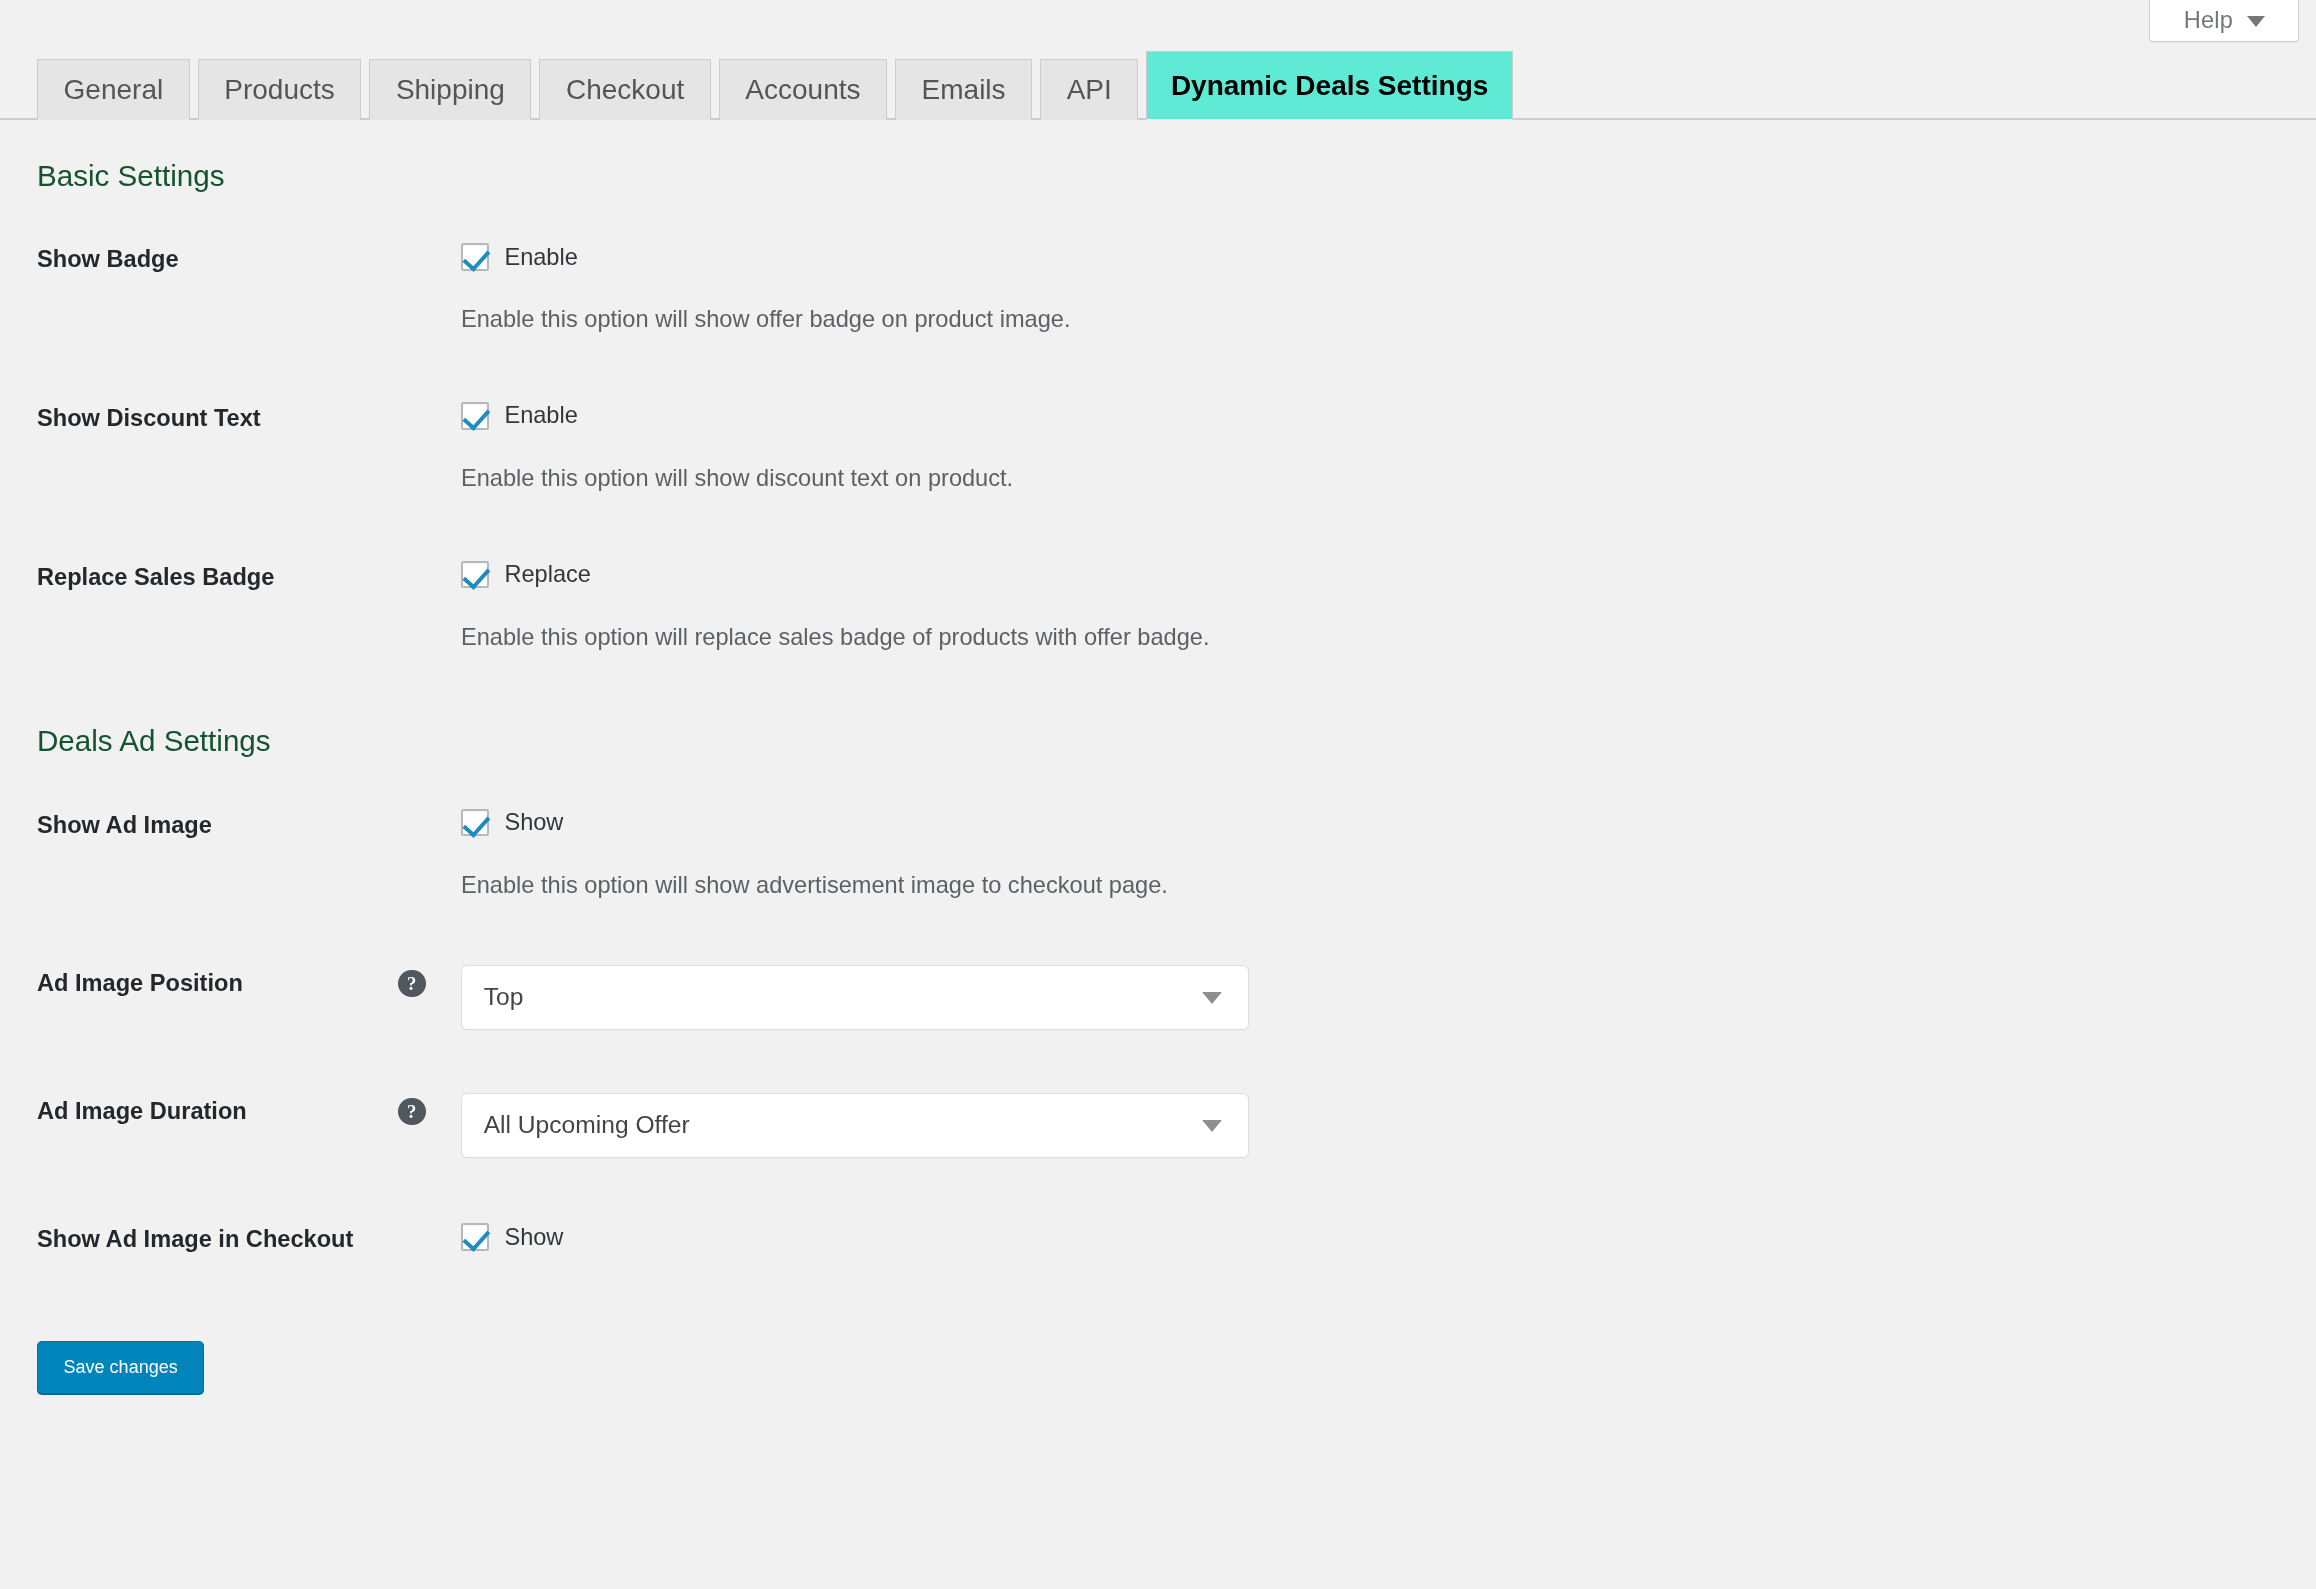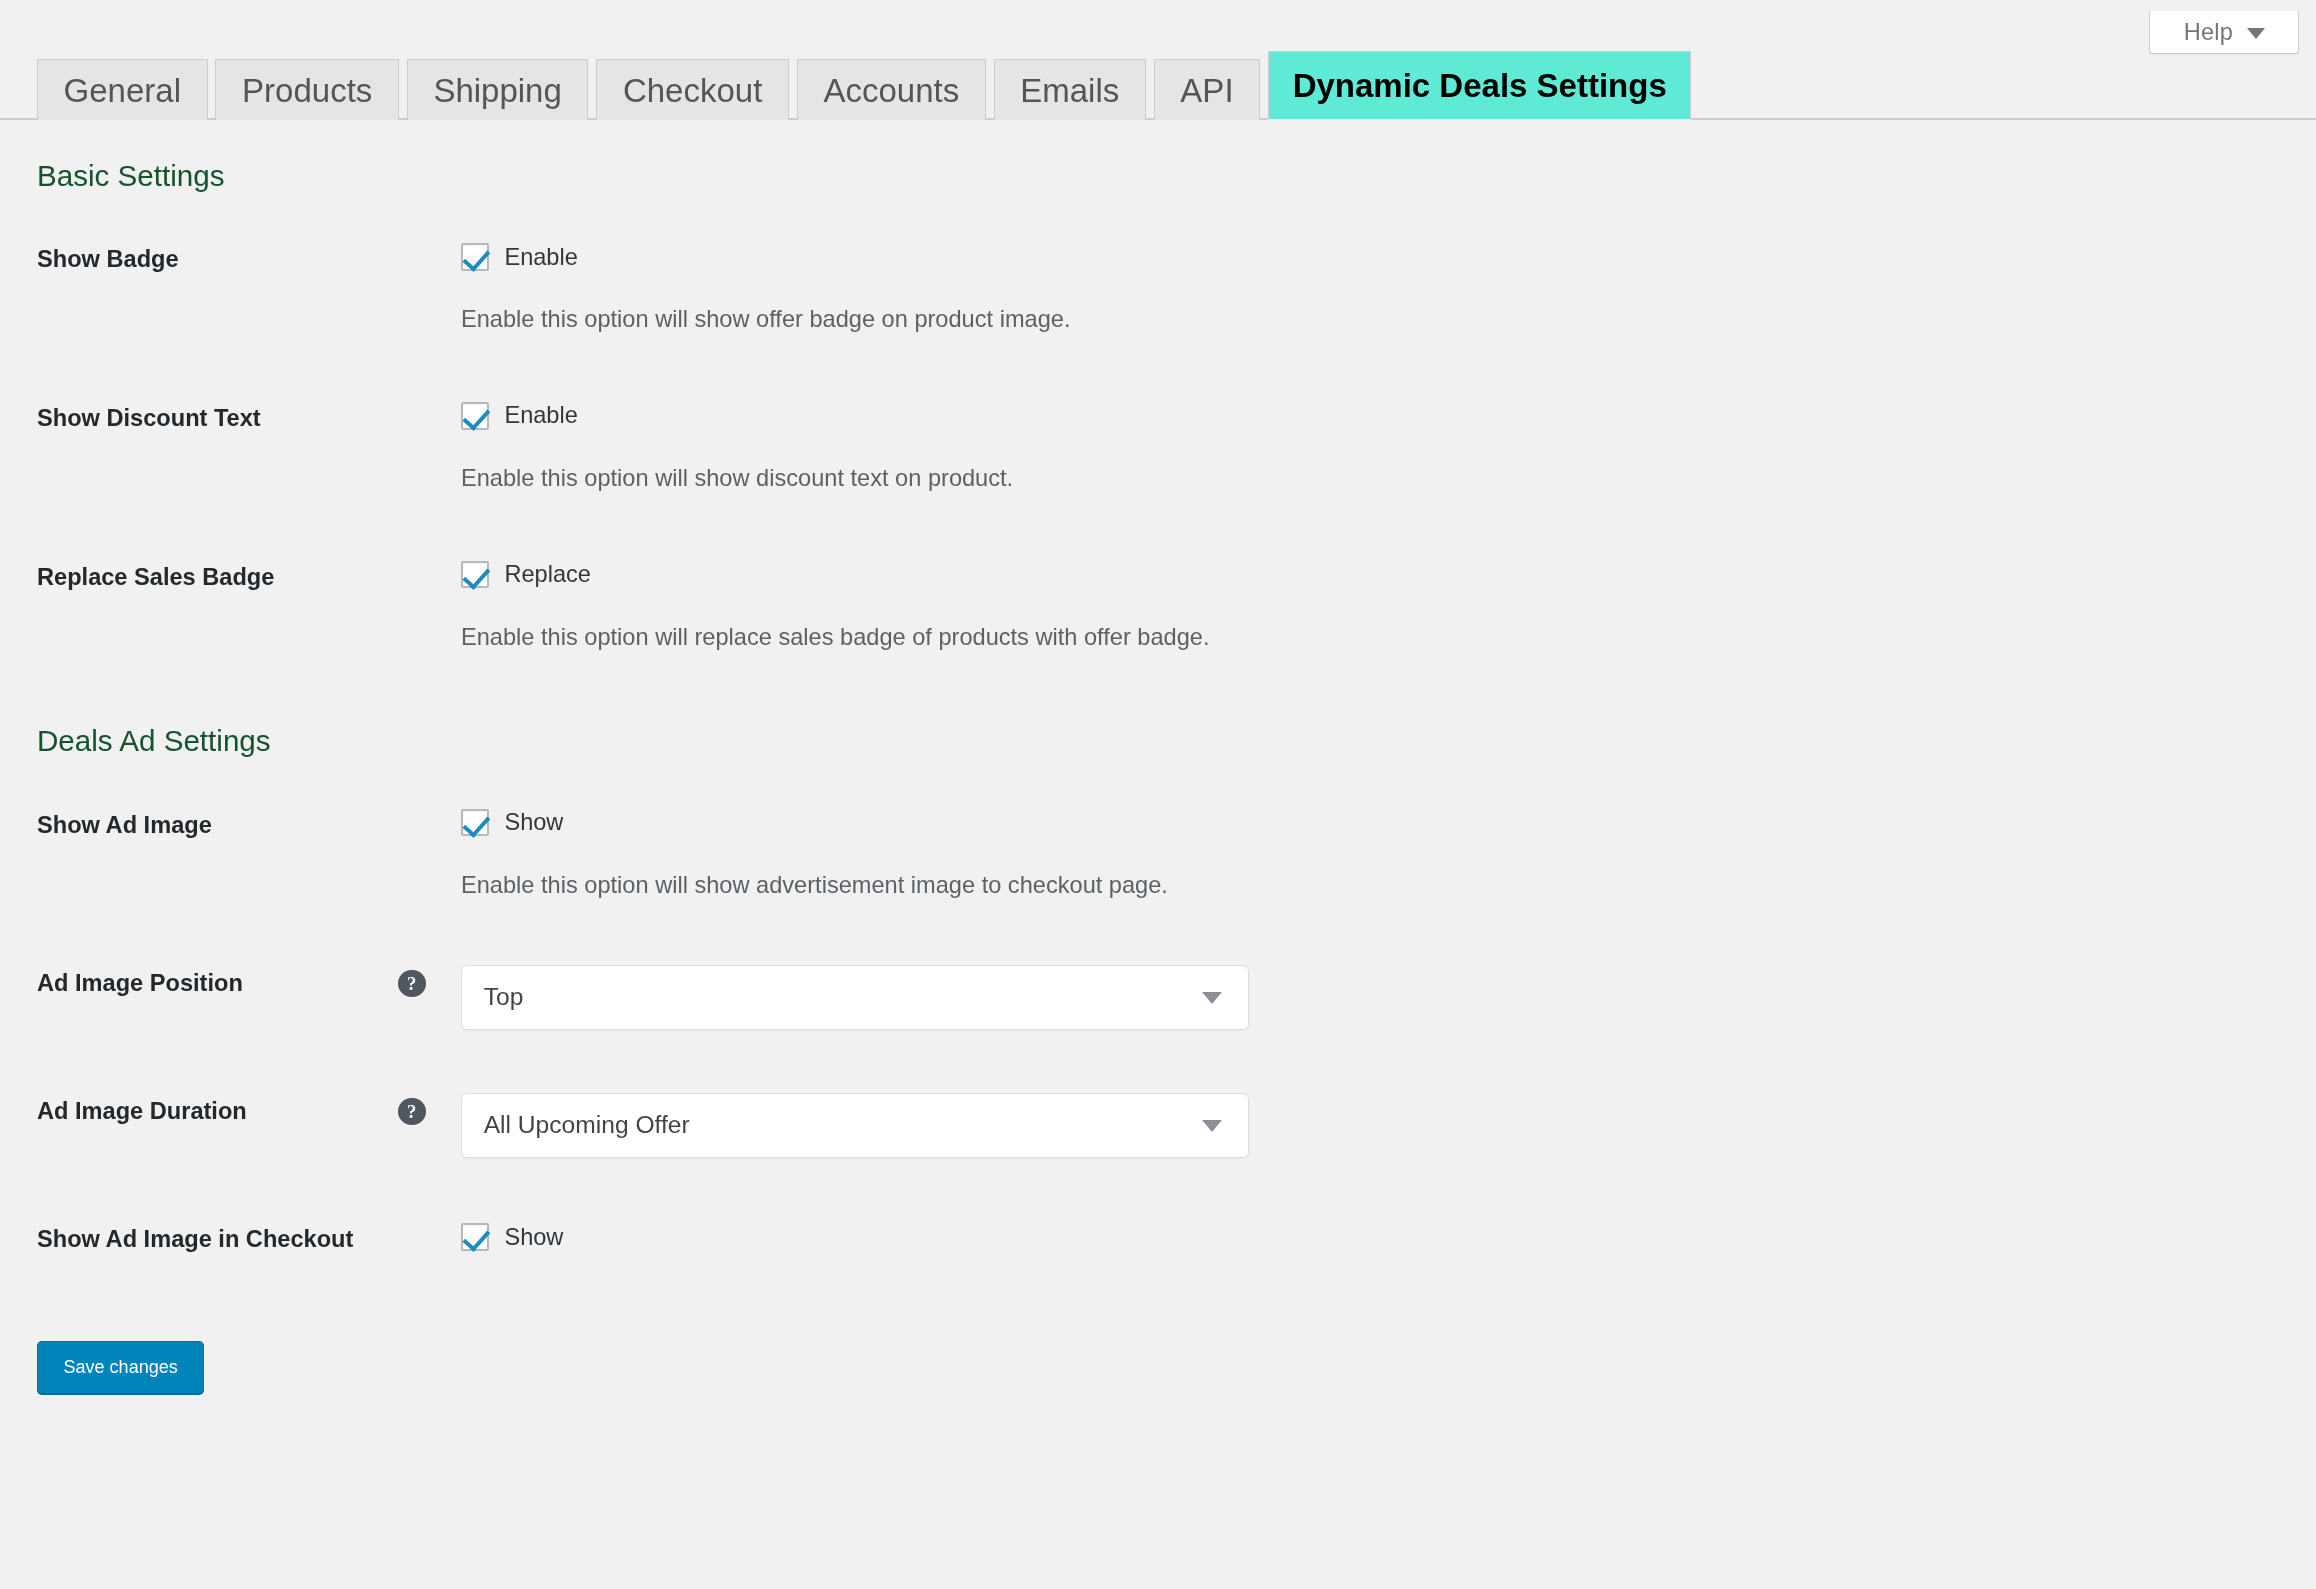--- a/index.html
+++ b/index.html
@@ -36,21 +36,20 @@
     border: 1px solid #ccd0d4;
     border-top: none;
     border-radius: 0 0 3.9px 3.9px;
     box-shadow: 0 1px 1px rgba(0,0,0,.04);
     display: flex;
     align-items: center;
     justify-content: center;
     gap: 13.8px;
     cursor: pointer;
     padding: 0 21.7px;
-    margin-top: 12px;
   }
   .help-button .help-label {
     font-size: 23.6px;
     color: #72777c;
     letter-spacing: 0.2px;
   }
   .help-button .caret {
     width: 0;
     height: 0;
     border-left: 9.9px solid transparent;
@@ -74,21 +73,21 @@
   .nav-tab {
     display: inline-flex;
     align-items: center;
     justify-content: center;
     height: 61px;
     padding: 0 25.6px;
     margin: 0 7.9px -2px 0;
     background: #e5e5e5;
     border: 1px solid #ccc;
     border-bottom: none;
-    font-size: 33px;
+    font-size: 28px;
     line-height: 1;
     color: #555;
     text-decoration: none;
     cursor: pointer;
     white-space: nowrap;
     font-weight: 400;
   }
   .nav-tab.nav-tab-active {
     background: #5eead4;
     border-bottom: 1px solid #f1f1f1;

